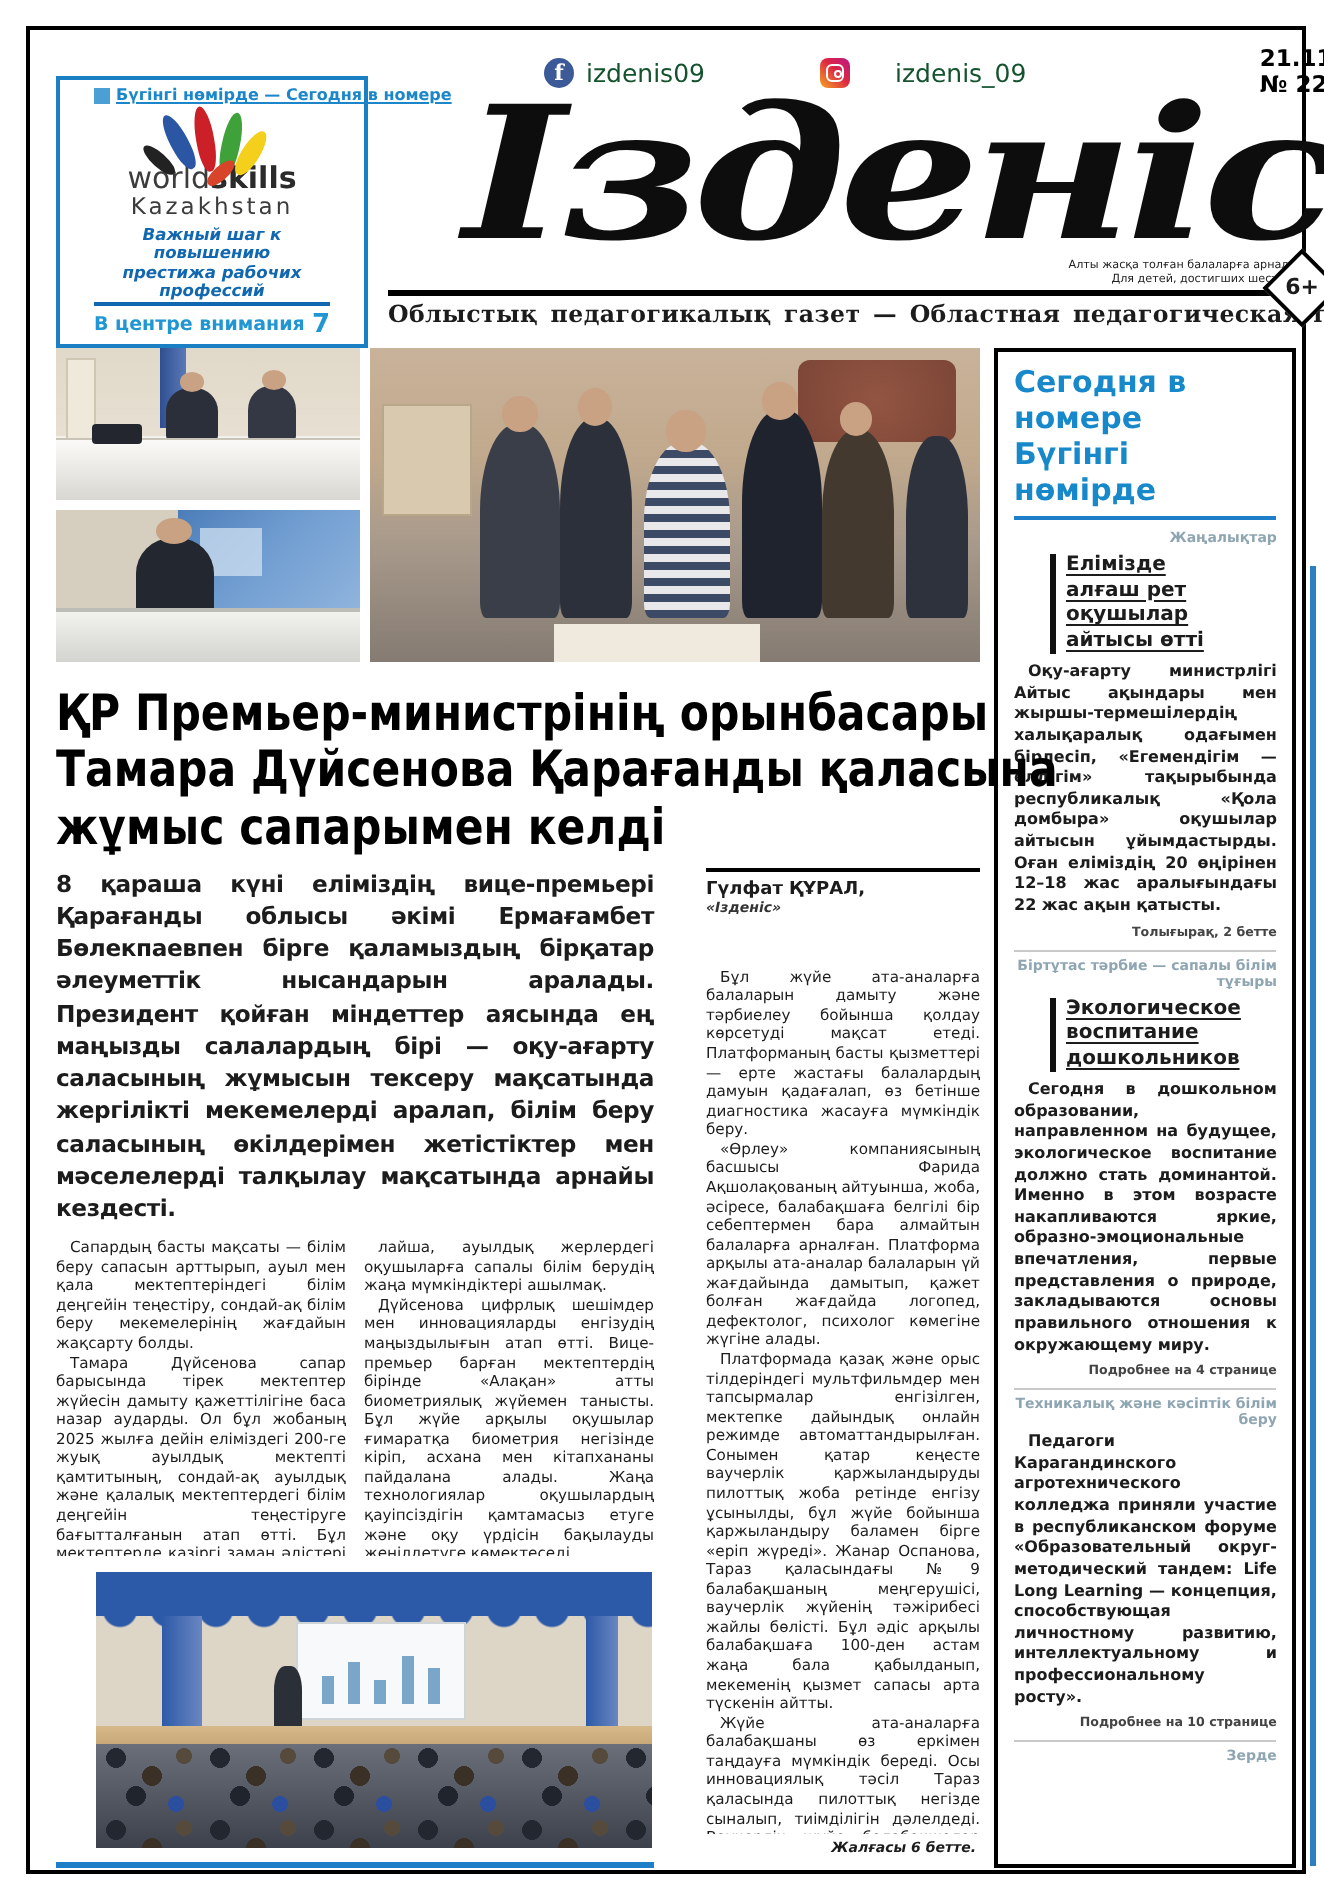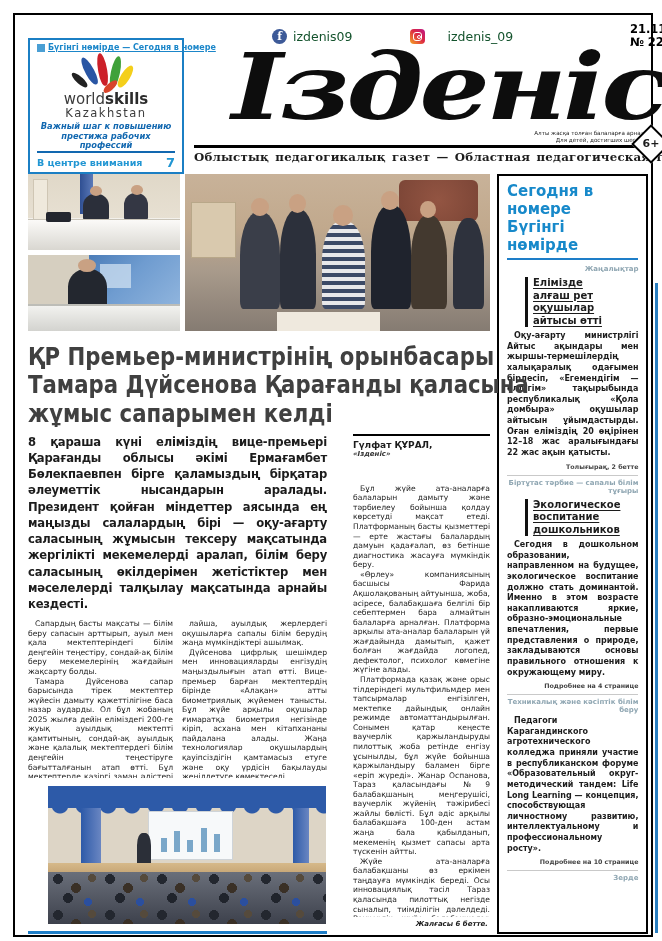--- a/index.html
+++ b/index.html
@@ -3,21 +3,21 @@
 <meta charset="utf-8">
 <style>
   html,body{margin:0;padding:0;background:#ffffff;}
   body{width:662px;height:941px;position:relative;font-family:"DejaVu Sans",sans-serif;color:#1c1c1c;overflow:hidden;}
   .frame{position:absolute;left:13px;top:13px;right:9px;bottom:4px;border:2px solid #000;pointer-events:none;}
   .right-blue{position:absolute;right:4px;top:283px;bottom:8px;width:3px;background:#2b7fc0;}
   .content{position:absolute;left:28px;top:26px;width:620px;}
 
   
   .header-row{display:flex;gap:10px;height:148px;}
-  .promo-box{width:156px;margin-top:12px;border:2px solid #1b7fc4;box-sizing:border-box;padding:3px 7px 2px;display:flex;flex-direction:column;}
+  .promo-box{width:156px;margin-top:12px;border:2px solid #1b7fc4;box-sizing:border-box;padding:3px 17px 2px;display:flex;flex-direction:column;}
   .promo-header{display:flex;align-items:center;gap:3px;}
   .promo-sq{width:8px;height:8px;background:#4a9fd4;flex:none;}
   .promo-header-text{color:#1b86c9;font-size:8px;font-weight:bold;text-decoration:underline;white-space:nowrap;}
   .ws-mark{position:relative;height:48px;margin:2px auto 0;width:70px;}
   .petal{position:absolute;width:9px;height:30px;border-radius:50% 50% 45% 45%;}
   .p-blue{background:#2a56a4;left:14px;top:2px;transform:rotate(-28deg);}
   .p-red{background:#cc2029;left:27px;top:-1px;height:33px;transform:rotate(-10deg);}
   .p-green{background:#3fa13a;left:40px;top:2px;height:32px;transform:rotate(12deg);}
   .p-yellow{background:#f4cf1b;left:50px;top:10px;height:25px;transform:rotate(32deg);}
   .p-black{background:#222;left:5px;top:16px;height:20px;width:7px;transform:rotate(-48deg);}
@@ -81,21 +81,21 @@
   .pm-p3{left:45%;top:30%;width:14%;height:56%;background:repeating-linear-gradient(180deg,#e8e8ea 0 4px,#3c4a66 4px 8px);}
   .pm-h3{left:48.6%;top:20%;width:6.4%;height:13%;}
   .pm-p4{left:61%;top:20%;width:13%;height:66%;background:#1f232d;}
   .pm-h4{left:64.4%;top:11%;width:5.8%;height:12%;}
   .pm-p5{left:74%;top:26%;width:12%;height:60%;background:#43392f;}
   .pm-h5{left:77%;top:17%;width:5.4%;height:11%;}
   .pm-p6{left:88%;top:28%;width:10%;height:58%;background:#2e323d;}
   .pm-table{position:absolute;left:30%;bottom:0;width:34%;height:12%;background:#efe9de;}
 
   
-  .headline{margin:12px 0 6px;color:#404040;font-weight:bold;font-size:25px;line-height:1.13;}
+  .headline{margin:12px 0 6px;color:#000000;font-weight:bold;font-size:25px;line-height:1.13;}
   .headline .hl{transform:scaleX(0.85);transform-origin:0 50%;white-space:nowrap;}
 
   
   .article-flex{display:flex;gap:26px;flex:1;min-height:0;}
   .left-text{width:299px;flex:none;display:flex;flex-direction:column;}
   .lede{font-weight:bold;font-size:11.6px;line-height:1.4;text-align:justify;letter-spacing:-0.2px;}
   .lede::first-line{}
   .cols{display:flex;gap:9px;height:163px;overflow:hidden;margin-top:7px;}
   .col{flex:1;min-width:0;}
   .bodytext p{margin:0;font-size:7.6px;line-height:1.26;text-align:justify;text-indent:7px;}

